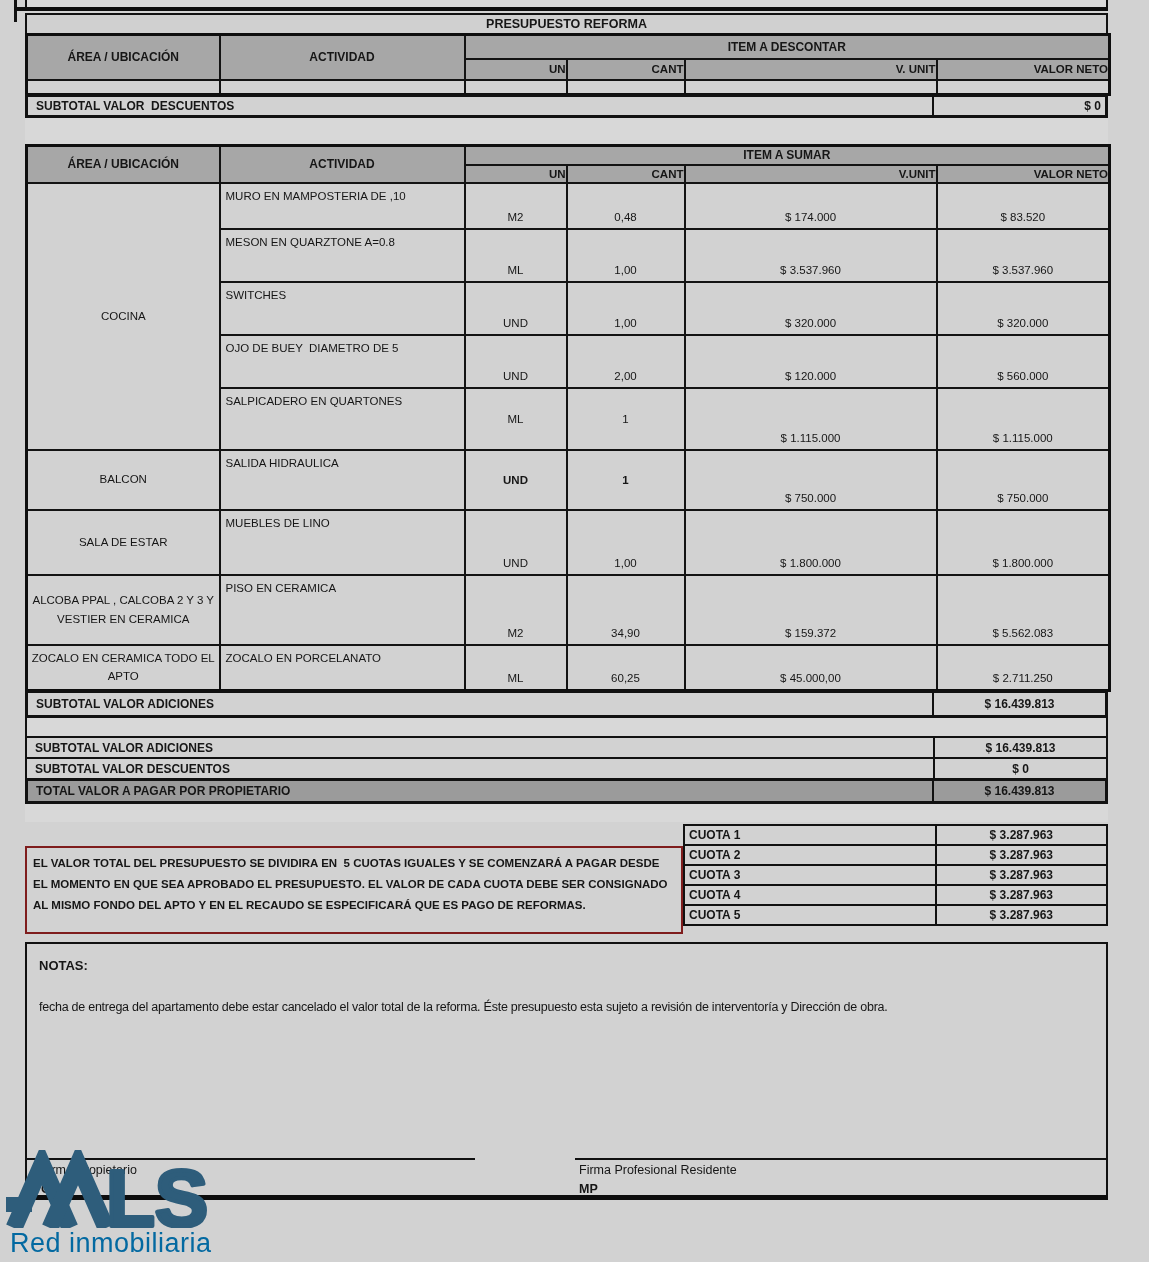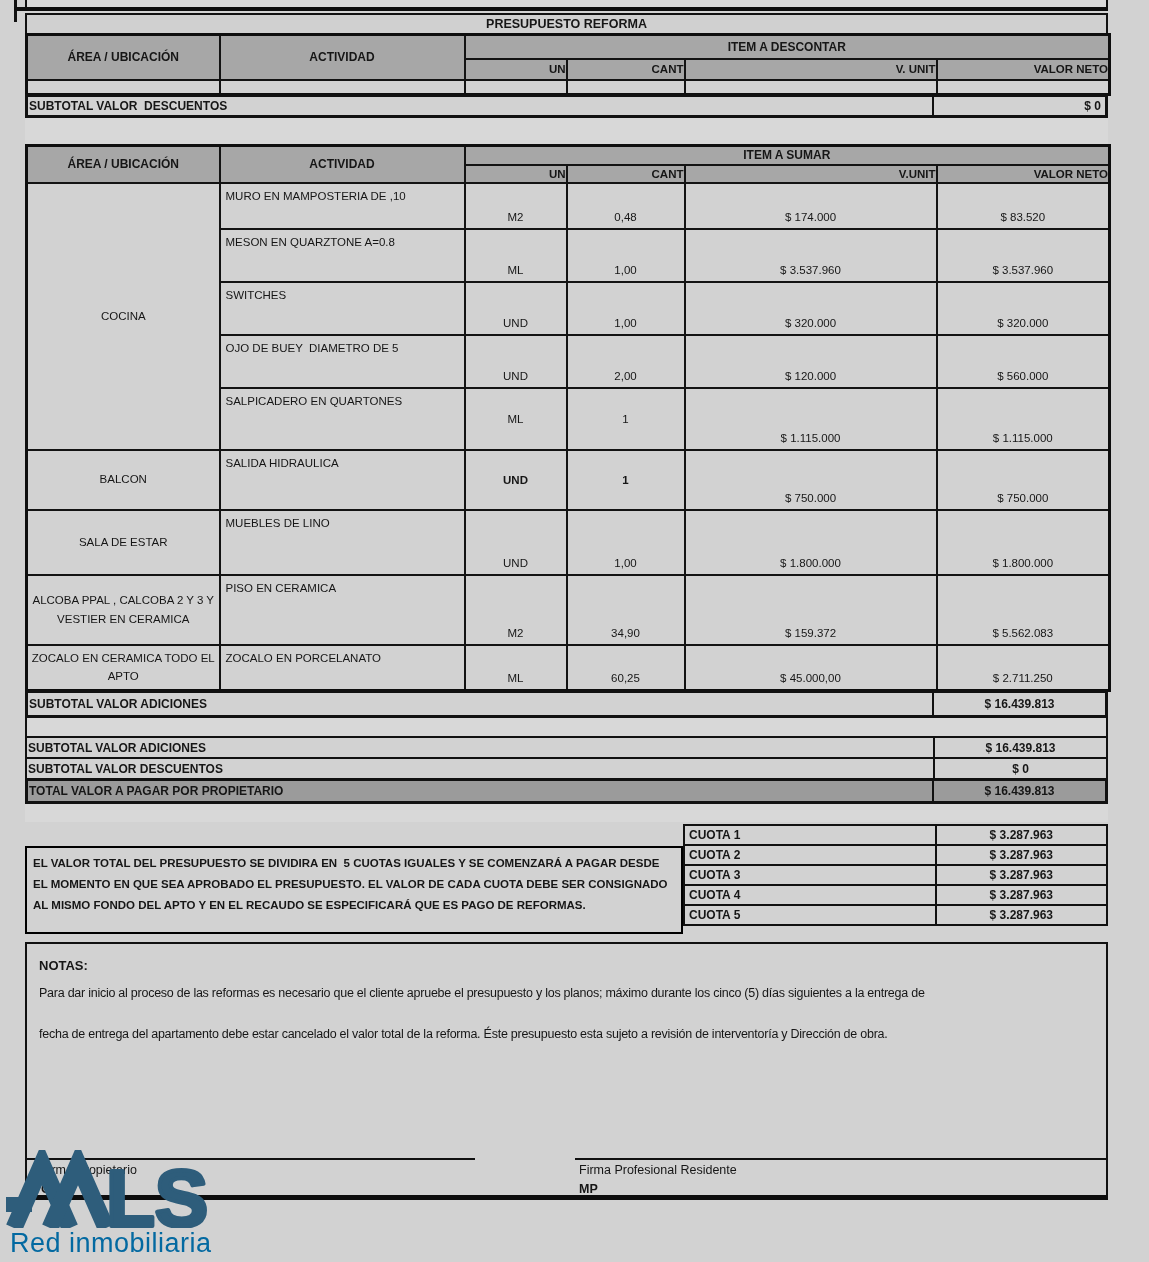--- a/index.html
+++ b/index.html
@@ -34,35 +34,35 @@
   .hdr2 td { background:#a7a7a7; font-weight:bold; text-align:right; vertical-align:middle; font-size:11.5px; }
 
   .area { text-align:center; vertical-align:middle; line-height:1.6; padding:0 3px; }
   .act  { vertical-align:top; padding:6px 4px 0 5px; white-space:pre-wrap; }
   .un, .cant { text-align:center; vertical-align:bottom; padding-bottom:5px; }
   .val { text-align:center; vertical-align:bottom; padding-bottom:5px; }
   tr.mid .un, tr.mid .cant { vertical-align:middle; padding-bottom:0; }
   tr.boldc .un, tr.boldc .cant { font-weight:bold; }
 
   .row { display:flex; border:2px solid #111; background:#d2d2d2; margin-top:-2px; }
-  .row .lbl { flex:1; font-weight:bold; font-size:12px; padding:2px 0 2px 1px;
+  .row .lbl { flex:1; font-weight:bold; font-size:12px; padding:2px 0 2px 8px;
               display:flex; align-items:center; white-space:pre-wrap; }
   .row .valcell { width:173px; border-left:2px solid #111; font-weight:bold; font-size:12px;
                   display:flex; align-items:center; justify-content:center; }
   .row .valcell.right { justify-content:flex-end; padding-right:4px; }
   .row.thick { border-width:3px; }
   .row.dark { background:#9b9b9b; }
 
   .band { height:26px; background:#d8d8d8; }
   .band.bordered { border-left:2px solid #111; border-right:2px solid #111; }
 
   .cuotas { display:flex; margin-top:2px; }
   .pay-note {
     width:658px; height:88px; margin-top:22px;
-    border:2px solid #000000; padding:5px 8px 0 6px;
+    border:2px solid #7f1d1d; padding:5px 8px 0 6px;
     font-weight:bold; font-size:11.5px; line-height:21px; white-space:pre-wrap;
   }
   .cuota-col { width:425px; }
   .cuota-row { display:flex; border:2px solid #111; height:22px; margin-top:-2px; }
   .cuota-row:first-child { margin-top:0; }
   .cuota-row .clbl { width:252px; font-weight:bold; font-size:12px; padding-left:4px;
                      display:flex; align-items:center; }
   .cuota-row .cval { width:173px; border-left:2px solid #111; font-weight:bold; font-size:12px;
                      display:flex; align-items:center; justify-content:center; }
 
@@ -276,21 +276,20 @@
         </div>
         <div class="cuota-row">
           <div class="clbl">CUOTA 5</div>
           <div class="cval">$ 3.287.963</div>
         </div>
       </div>
     </div>
 
     <div class="notas-box">
       <div class="notas-heading">NOTAS:</div>
-      <div class="note-line first">Para dar inicio al proceso de las reformas es necesario que el cliente apruebe el presupuesto y los planos; máximo durante los cinco (5) días siguientes a la entrega de</div>
       <div class="note-line">fecha de entrega del apartamento debe estar cancelado el valor total de la reforma. Éste presupuesto esta sujeto a revisión de interventoría y Dirección de obra.</div>
 
       <div class="sig-row">
         <div class="sig-col1">
           <div class="sig-label">Firma Propietario</div>
           <div class="sig-id">CC</div>
         </div>
         <div class="sig-spacer"></div>
         <div class="sig-col2">
           <div class="sig-label">Firma Profesional Residente</div>

